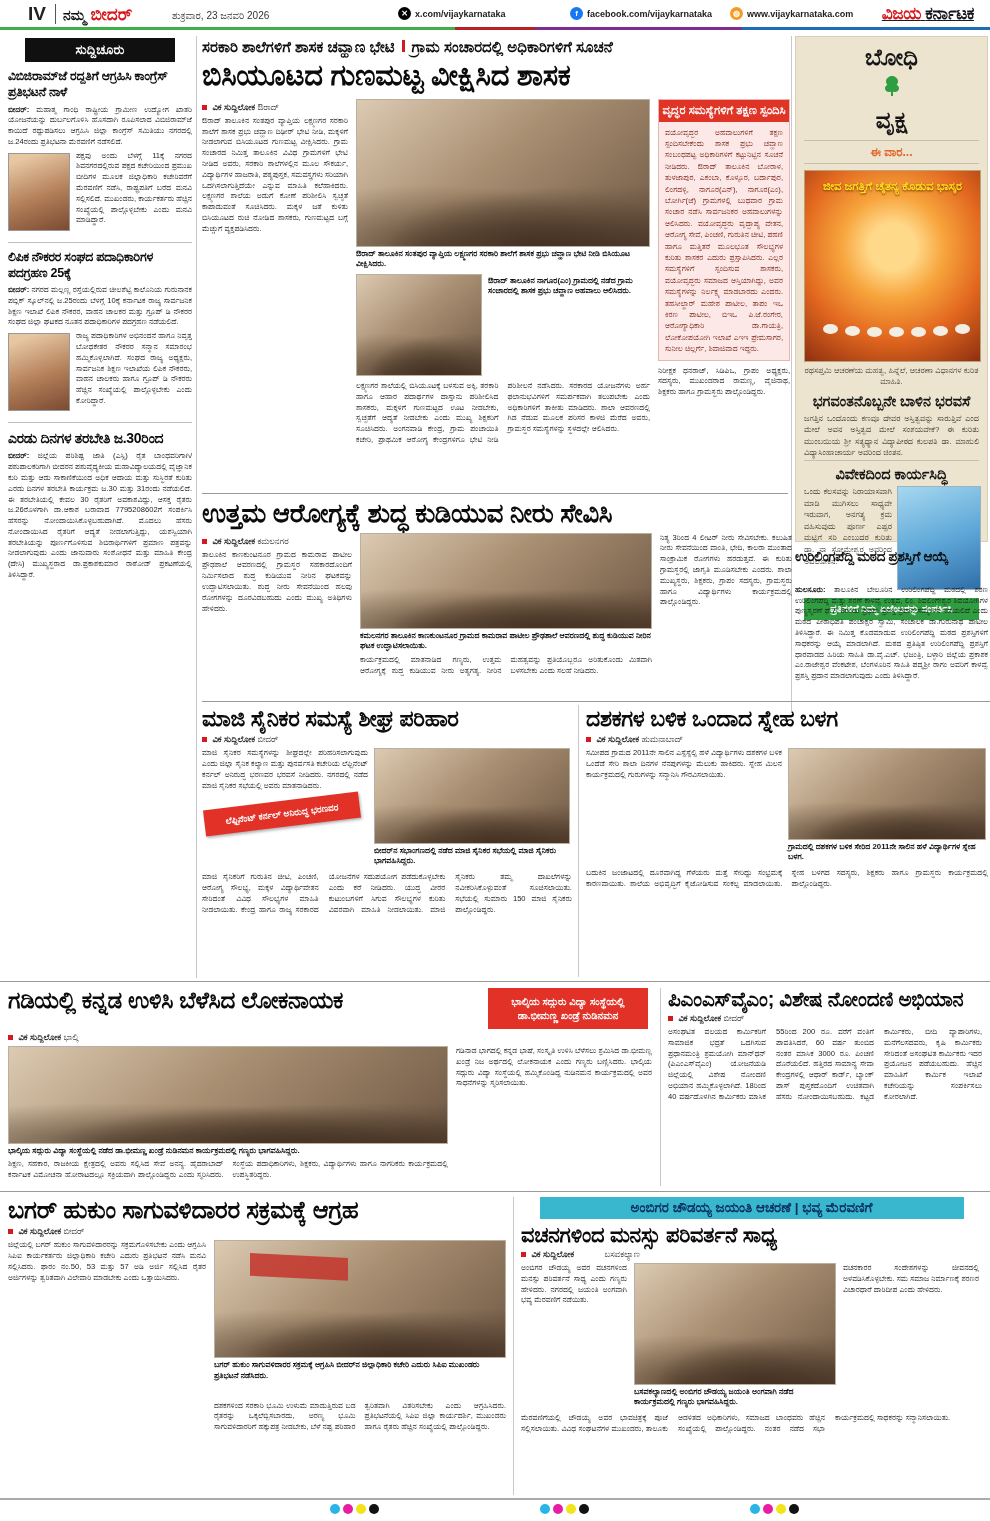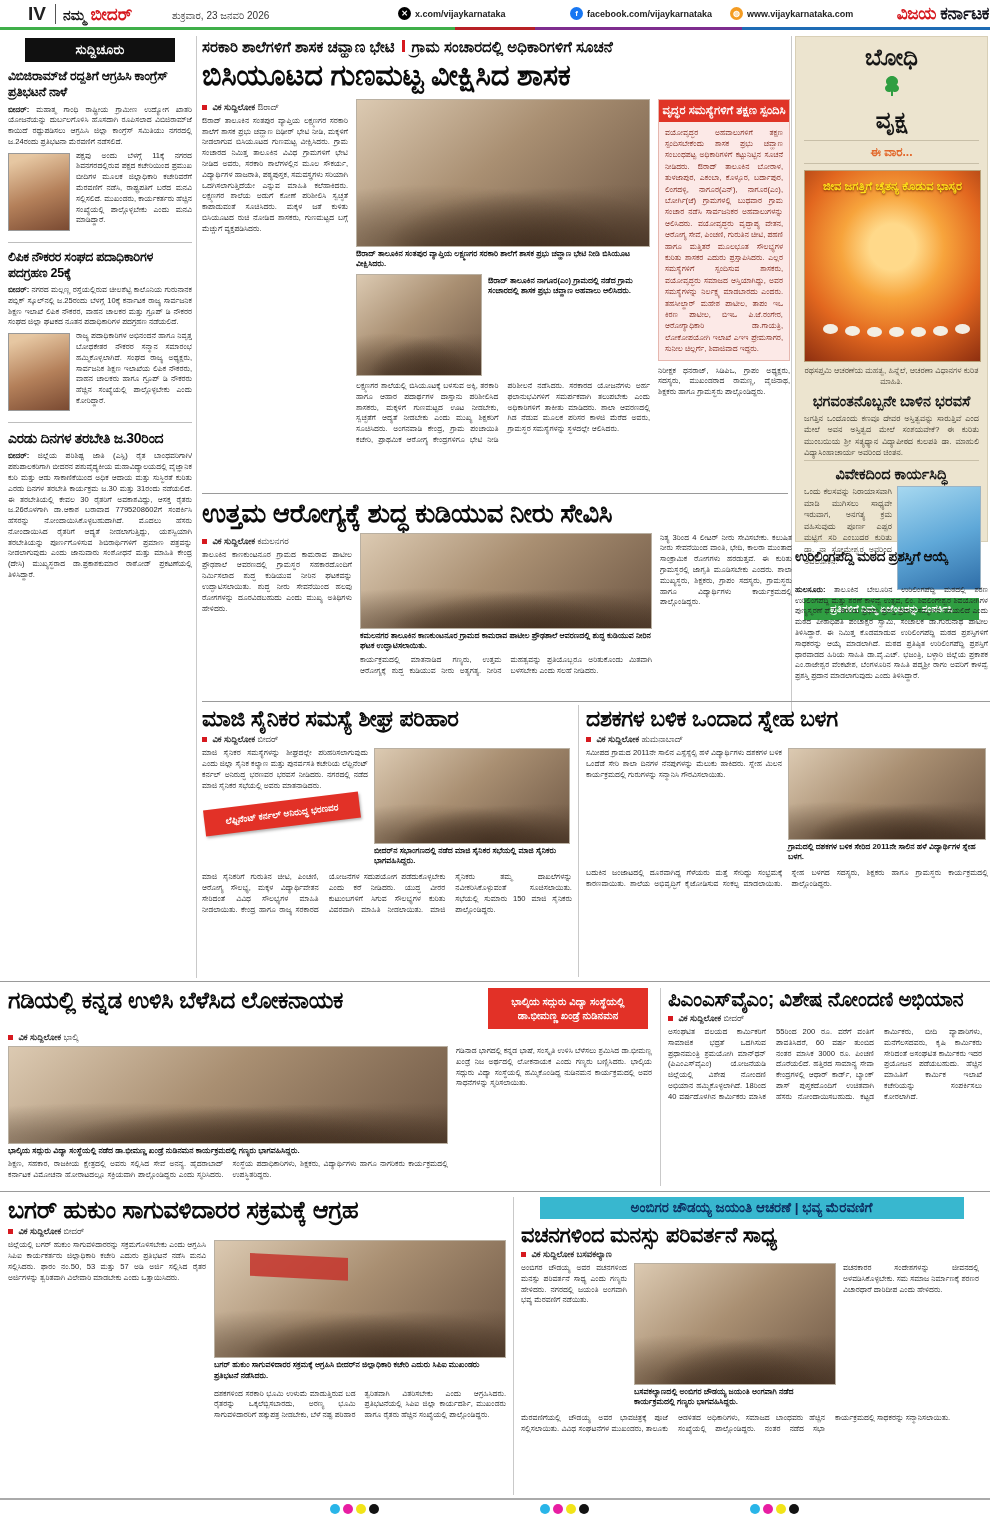--- a/index.html
+++ b/index.html
@@ -89,21 +89,21 @@
       <span><span class="hbold">x.com/vijaykarnataka</span></span>
     </div>
     <div class="abs soc" style="left:570px;top:7px;">
       <span class="ic f">f</span>
       <span class="hbold">facebook.com/vijaykarnataka</span>
     </div>
     <div class="abs soc" style="left:730px;top:7px;">
       <span class="ic g">◍</span>
       <span class="hbold">www.vijaykarnataka.com</span>
     </div>
-    <div class="abs brand" style="right:1px;top:4px;">
+    <div class="abs brand" style="right:16px;top:4px;text-decoration:underline;">
       <span class="b1">ವಿಜಯ</span>
       <span class="b2">ಕರ್ನಾಟಕ</span>
     </div>
     <div class="rule">
       <i style="width:46%;background:var(--rule-green,#3faf49);"></i>
         <i style="width:8%;background:var(--rule-red,#b72025);"></i>
         <i style="width:21%;background:var(--rule-purple,#7e2d8e);"></i>
         <i style="width:25%;background:var(--rule-blue,#1e6cb5);"></i>
     </div>
   </div>
@@ -287,32 +287,32 @@
       <span>ವಿಕ ಸುದ್ದಿಲೋಕ</span>
       <span style="font-weight:normal;">ಬೀದರ್</span>
     </div>
     <div class="row" style="gap:8px;">
       <div style="width:198px;flex:0 0 198px;">
         <p class="bs clip" style="margin:0;max-height:236px;">ಜಿಲ್ಲೆಯಲ್ಲಿ ಬಗರ್ ಹುಕುಂ ಸಾಗುವಳಿದಾರರನ್ನು ಸಕ್ರಮಗೊಳಿಸಬೇಕು ಎಂದು ಆಗ್ರಹಿಸಿ ಸಿಪಿಐ ಕಾರ್ಯಕರ್ತರು ಜಿಲ್ಲಾಧಿಕಾರಿ ಕಚೇರಿ ಎದುರು ಪ್ರತಿಭಟನೆ ನಡೆಸಿ ಮನವಿ ಸಲ್ಲಿಸಿದರು. ಫಾರಂ ನಂ.50, 53 ಮತ್ತು 57 ಅಡಿ ಅರ್ಜಿ ಸಲ್ಲಿಸಿದ ರೈತರ ಅರ್ಜಿಗಳನ್ನು ತ್ವರಿತವಾಗಿ ವಿಲೇವಾರಿ ಮಾಡಬೇಕು ಎಂದು ಒತ್ತಾಯಿಸಿದರು.</p>
       </div>
       <div style="width:292px;flex:0 0 292px;">
         <div class="photo people protest" style="width:292px;height:118px;"></div>
         <div class="cap">ಬಗರ್ ಹುಕುಂ ಸಾಗುವಳಿದಾರರ ಸಕ್ರಮಕ್ಕೆ ಆಗ್ರಹಿಸಿ ಬೀದರ್‌ನ ಜಿಲ್ಲಾಧಿಕಾರಿ ಕಚೇರಿ ಎದುರು ಸಿಪಿಐ ಮುಖಂಡರು ಪ್ರತಿಭಟನೆ ನಡೆಸಿದರು.</div>
-        <p class="bs cols2 clip" style="margin:8px 0 0;max-height:90px;">ದಶಕಗಳಿಂದ ಸರಕಾರಿ ಭೂಮಿ ಉಳುಮೆ ಮಾಡುತ್ತಿರುವ ಬಡ ರೈತರನ್ನು ಒಕ್ಕಲೆಬ್ಬಿಸಬಾರದು, ಅರಣ್ಯ ಭೂಮಿ ಸಾಗುವಳಿದಾರರಿಗೆ ಹಕ್ಕುಪತ್ರ ನೀಡಬೇಕು, ಬೆಳೆ ನಷ್ಟ ಪರಿಹಾರ ತ್ವರಿತವಾಗಿ ವಿತರಿಸಬೇಕು ಎಂದು ಆಗ್ರಹಿಸಿದರು. ಪ್ರತಿಭಟನೆಯಲ್ಲಿ ಸಿಪಿಐ ಜಿಲ್ಲಾ ಕಾರ್ಯದರ್ಶಿ, ಮುಖಂಡರು ಹಾಗೂ ರೈತರು ಹೆಚ್ಚಿನ ಸಂಖ್ಯೆಯಲ್ಲಿ ಪಾಲ್ಗೊಂಡಿದ್ದರು.</p>
+        <p class="bs cols2 clip" style="margin:20px 0 0;max-height:90px;">ದಶಕಗಳಿಂದ ಸರಕಾರಿ ಭೂಮಿ ಉಳುಮೆ ಮಾಡುತ್ತಿರುವ ಬಡ ರೈತರನ್ನು ಒಕ್ಕಲೆಬ್ಬಿಸಬಾರದು, ಅರಣ್ಯ ಭೂಮಿ ಸಾಗುವಳಿದಾರರಿಗೆ ಹಕ್ಕುಪತ್ರ ನೀಡಬೇಕು, ಬೆಳೆ ನಷ್ಟ ಪರಿಹಾರ ತ್ವರಿತವಾಗಿ ವಿತರಿಸಬೇಕು ಎಂದು ಆಗ್ರಹಿಸಿದರು. ಪ್ರತಿಭಟನೆಯಲ್ಲಿ ಸಿಪಿಐ ಜಿಲ್ಲಾ ಕಾರ್ಯದರ್ಶಿ, ಮುಖಂಡರು ಹಾಗೂ ರೈತರು ಹೆಚ್ಚಿನ ಸಂಖ್ಯೆಯಲ್ಲಿ ಪಾಲ್ಗೊಂಡಿದ್ದರು.</p>
       </div>
     </div>
   </div>
 
   <div class="abs" style="left:521px;top:1197px;width:461px;height:298px;">
     <div class="strap-cyan">ಅಂಬಿಗರ ಚೌಡಯ್ಯ ಜಯಂತಿ ಆಚರಣೆ | ಭವ್ಯ ಮೆರವಣಿಗೆ</div>
     <h2 class="h-md" style="font-size:21px;margin-top:4px;">ವಚನಗಳಿಂದ ಮನಸ್ಸು ಪರಿವರ್ತನೆ ಸಾಧ್ಯ</h2>
     <div class="byline">
       <span class="sq"></span>
       <span>ವಿಕ ಸುದ್ದಿಲೋಕ</span>
-      <span style="font-weight:bold;">ಬಸವಕಲ್ಯಾಣ</span>
+      <span style="font-weight:normal;margin-left:28px;">ಬಸವಕಲ್ಯಾಣ</span>
     </div>
     <div class="row" style="gap:7px;">
       <div style="width:106px;flex:0 0 106px;">
         <p class="bs clip" style="margin:0;max-height:156px;">ಅಂಬಿಗರ ಚೌಡಯ್ಯ ಅವರ ವಚನಗಳಿಂದ ಮನಸ್ಸು ಪರಿವರ್ತನೆ ಸಾಧ್ಯ ಎಂದು ಗಣ್ಯರು ಹೇಳಿದರು. ನಗರದಲ್ಲಿ ಜಯಂತಿ ಅಂಗವಾಗಿ ಭವ್ಯ ಮೆರವಣಿಗೆ ನಡೆಯಿತು.</p>
       </div>
       <div style="width:202px;flex:0 0 202px;">
         <div class="photo people" style="width:202px;height:122px;"></div>
         <div class="cap">ಬಸವಕಲ್ಯಾಣದಲ್ಲಿ ಅಂಬಿಗರ ಚೌಡಯ್ಯ ಜಯಂತಿ ಅಂಗವಾಗಿ ನಡೆದ ಕಾರ್ಯಕ್ರಮದಲ್ಲಿ ಗಣ್ಯರು ಭಾಗವಹಿಸಿದ್ದರು.</div>
       </div>
       <div style="width:136px;flex:0 0 136px;">

